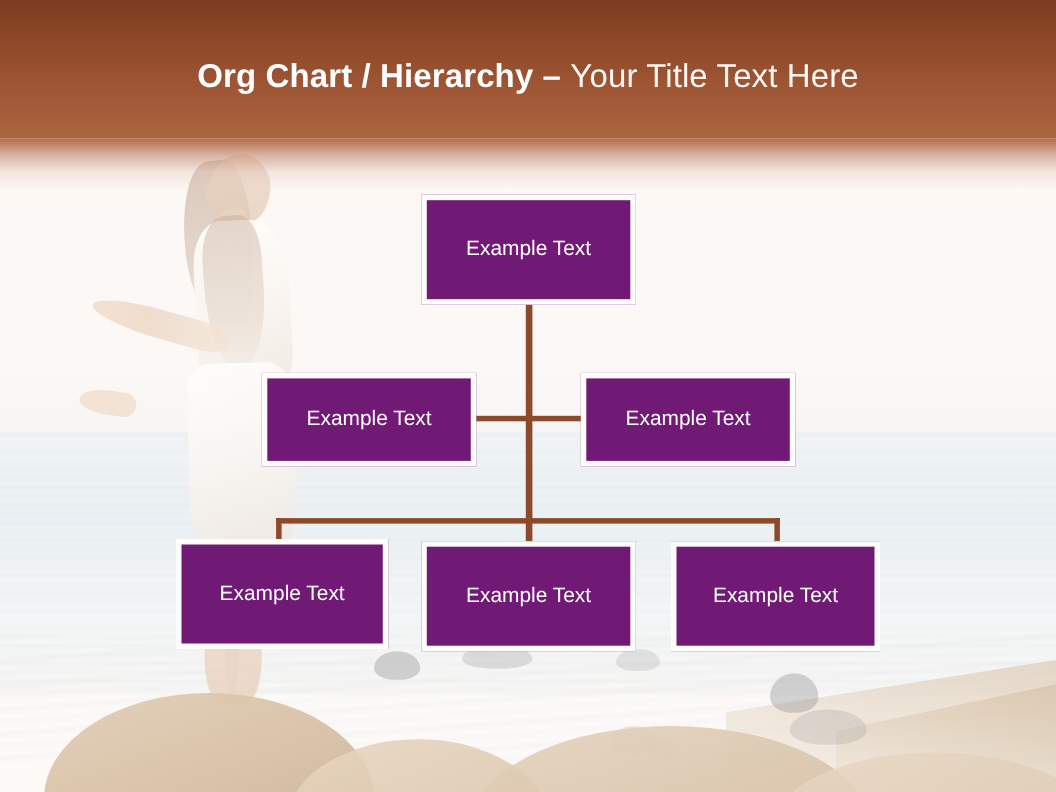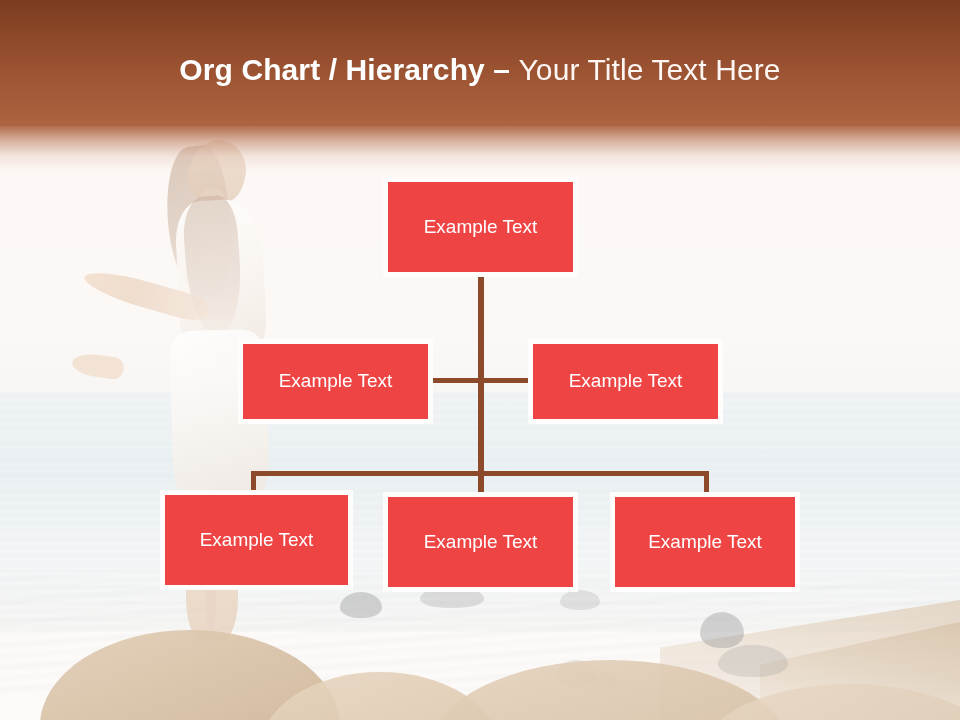--- a/index.html
+++ b/index.html
@@ -254,21 +254,21 @@
   
   .chart { position: absolute; inset: 0; z-index: 4; }
 
   .conn {
     position: absolute;
     background: #8d4a2a;
   }
 
   .node {
     position: absolute;
-    background: #ef4444;
+    background: #701a75;
     border: 5px solid #fffdfb;
     box-sizing: border-box;
     color: #ffffff;
     font-size: 19px;
     line-height: 1.2;
     display: flex;
     align-items: center;
     justify-content: center;
     text-align: center;
     z-index: 6;

